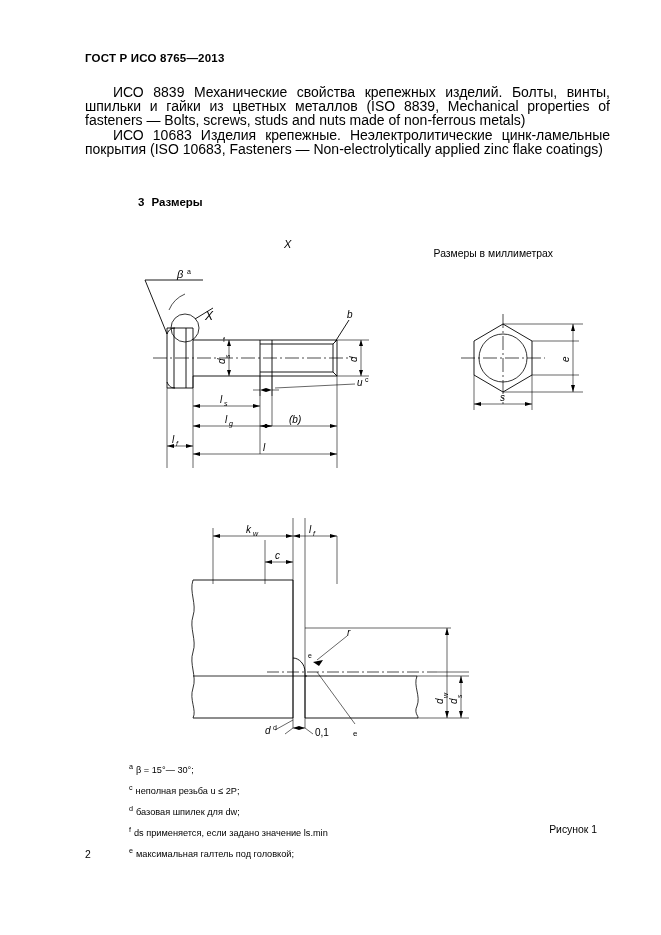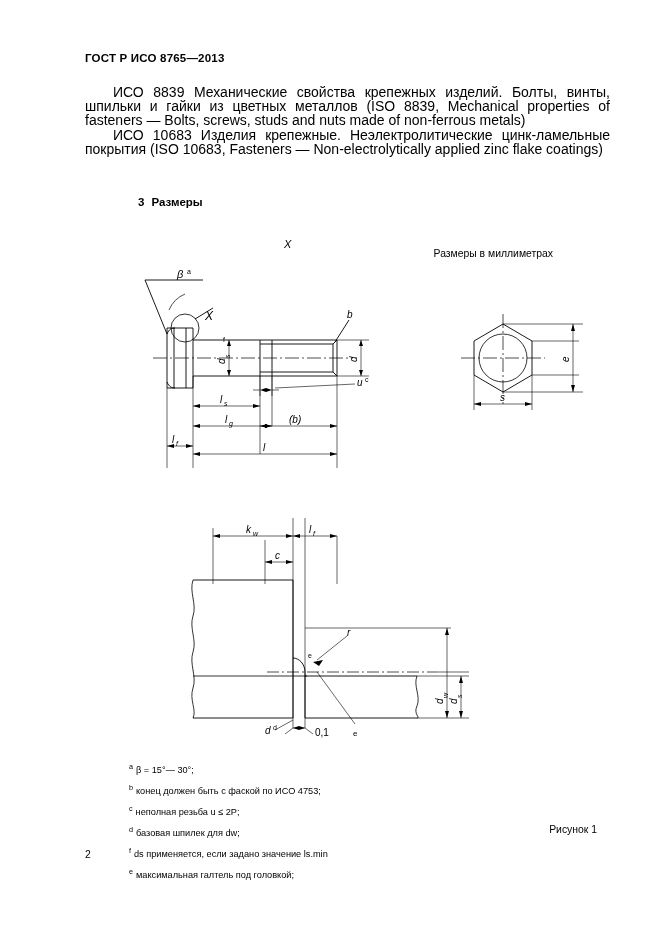--- a/index.html
+++ b/index.html
@@ -347,21 +347,20 @@
         <text x="336" y="478" font-size="8" fill="#000" stroke="none">e</text>
 
       </g>
     </svg>
   </div>
 
   <div class="x-label-top">X</div>
 
   <div class="footnotes">
     <div><span class="fn-mark">a</span><span>β = 15°— 30°;</span></div>
-    <div><span class="fn-mark">b</span><span>конец должен быть с фаской по ИСО 4753;</span></div>
     <div><span class="fn-mark">c</span><span>неполная резьба u ≤ 2P;</span></div>
     <div><span class="fn-mark">d</span><span>базовая шпилек для dw;</span></div>
     <div><span class="fn-mark">f</span><span>ds применяется, если задано значение ls.min</span></div>
     <div><span class="fn-mark">e</span><span>максимальная галтель под головкой;</span></div>
   </div>
 
   <div class="figure-caption">Рисунок 1</div>
 
   <div class="page-number">2</div>
 

